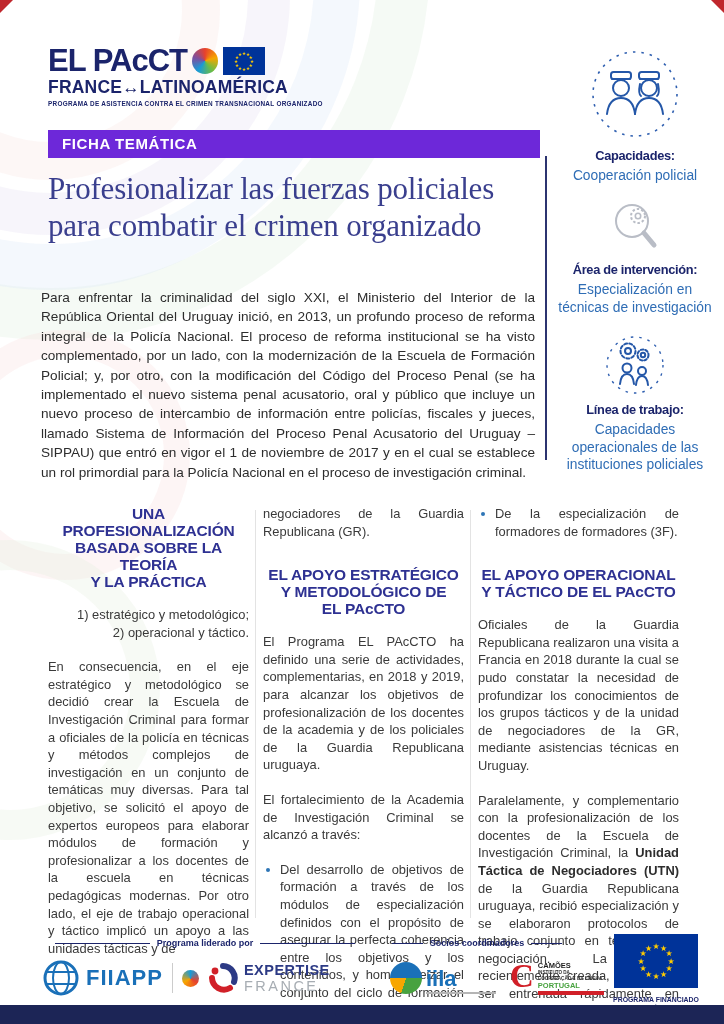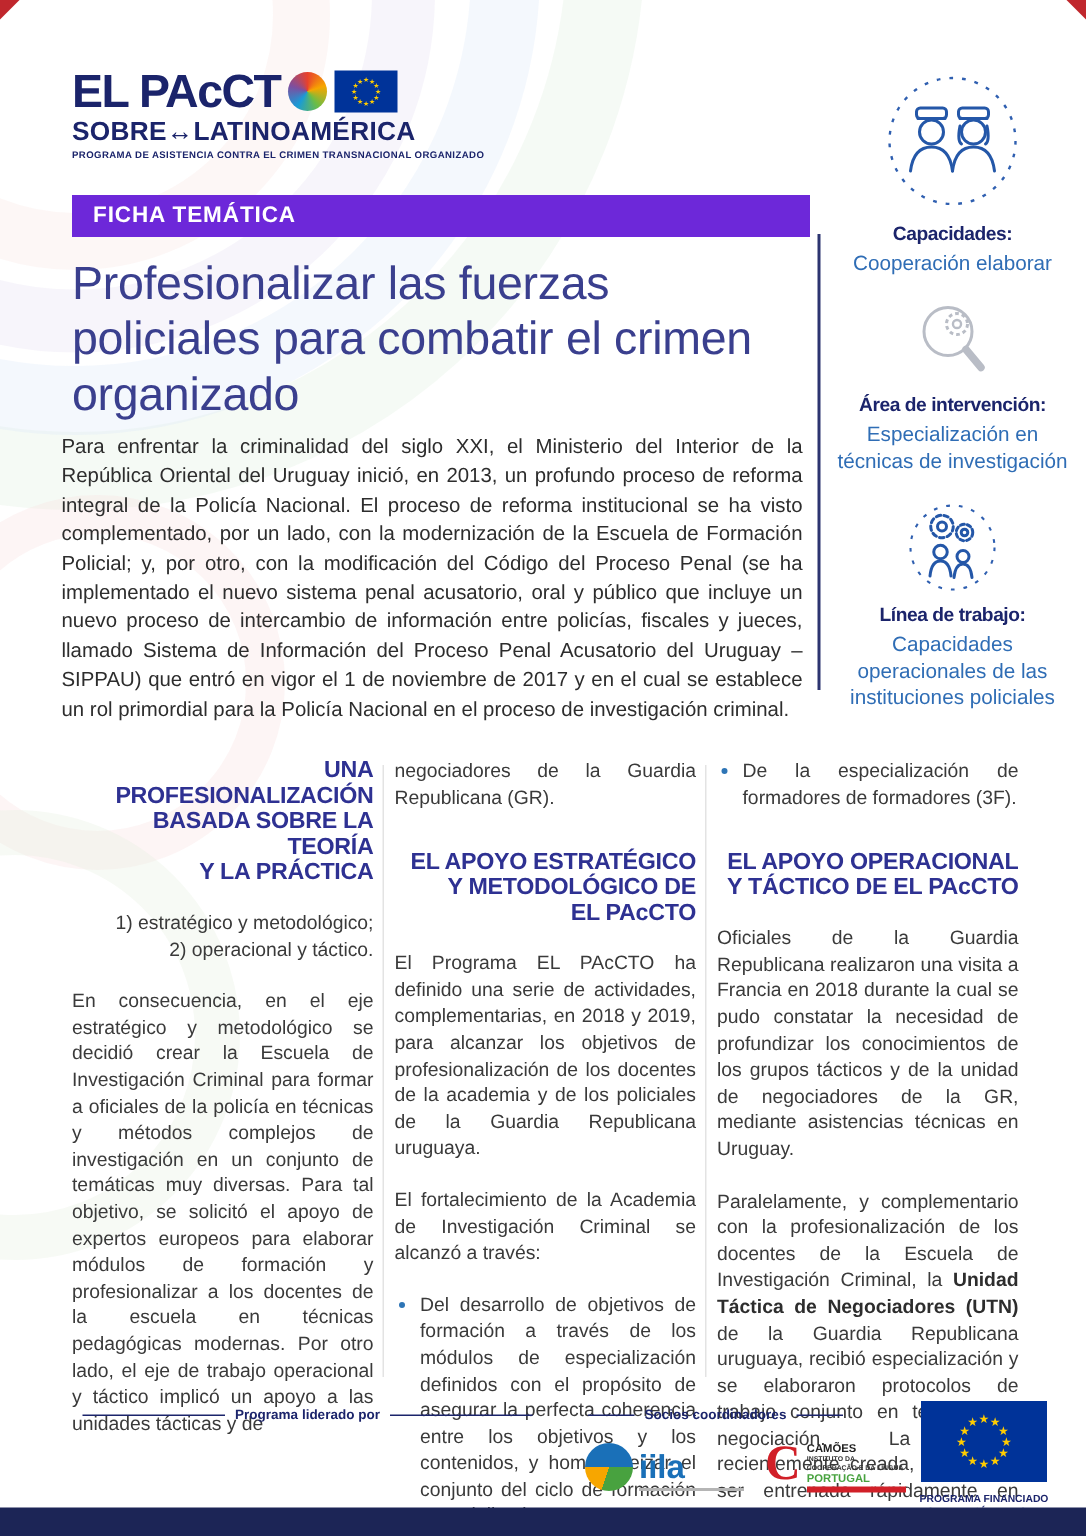--- a/index.html
+++ b/index.html
@@ -31,42 +31,42 @@
     background:conic-gradient(#e8412c,#f7a600,#6cbd45,#199bd7,#7c4fa0,#e8412c); }
   .euflag-sm { width:42px; height:28px; background:#003399; display:block; }
   .logo-sub { font-size:17.5px; font-weight:800; color:#1b246b; letter-spacing:.2px; margin-top:1px; }
   .logo-tag { font-size:6.4px; font-weight:700; color:#1b246b; letter-spacing:.28px; margin-top:2px; }
 
   
   .banner { position:absolute; left:48px; top:130px; width:492px; height:28px;
     background:#6d28d9; color:#fff; font-size:15px; font-weight:700;
     letter-spacing:.6px; line-height:28px; padding-left:14px; }
   .title { position:absolute; left:48px; top:170px; width:490px;
-    font-size:31px; line-height:37px; font-weight:400; color:#3a3f8e; letter-spacing:-.2px; }
+    font-size:31px; line-height:37px; font-weight:400; color:#3a3f8e; letter-spacing:-.2px;font-family:Liberation Serif, serif; }
   .intro { position:absolute; left:41px; top:288px; width:494px;
     font-size:13.6px; line-height:19.4px; text-align:justify; color:#2d2d2d; }
 
   .vrule { position:absolute; left:545px; top:156px; width:2px; height:304px; background:#2c3470; }
 
   
   .sidebar { position:absolute; left:552px; top:42px; width:166px; }
   .side-item { position:absolute; left:0; width:166px; text-align:center; }
   .si-1 { top:8px; } .si-2 { top:158px; } .si-3 { top:292px; }
   .side-icon { display:flex; justify-content:center; margin-bottom:6px; }
   .side-label { font-size:12.8px; font-weight:800; color:#1b246b; letter-spacing:-.3px; }
   .side-value { font-size:13.8px; color:#2f6db5; line-height:17.5px; margin-top:4px; }
 
   
   .colsep { position:absolute; width:1px; background:#e3e3e3; top:510px; height:408px; }
   .sep-a { left:255px; } .sep-b { left:470px; }
   .col { position:absolute; top:505px; width:201px; font-size:12.9px; line-height:17.6px;
     text-align:justify; color:#3a3a3a; }
   .col-1 { left:48px; } .col-2 { left:263px; } .col-3 { left:478px; }
   .col h3 { font-size:15.5px; line-height:17px; font-weight:800; color:#2e3192;
-    letter-spacing:-.2px; white-space:pre-line; text-align:right; margin:26px 0 16px 0; }
+    letter-spacing:-.2px; white-space:pre-line; text-align:center; margin:26px 0 16px 0; }
   .col-1 h3 { margin-top:0; }
   .col p { margin-bottom:17px; }
   .num-list { list-style:none; margin-bottom:17px; text-align:right; }
   .blt { list-style:none; }
   .blt li { position:relative; padding-left:17px; margin-bottom:2px; }
   .dot { position:absolute; left:3px; top:7px; width:4px; height:4px; border-radius:50%; background:#2e75b6; }
   .bold-inline { font-weight:700; color:#2d2d2d; }
 
   
   .rule-label { position:absolute; display:flex; align-items:center; gap:7px;
@@ -135,21 +135,21 @@
           <text x="27.93" y="19.66" text-anchor="middle" font-size="4.6" fill="#ffcc00">★</text>
           <text x="25.00" y="22.58" text-anchor="middle" font-size="4.6" fill="#ffcc00">★</text>
           <text x="21.00" y="23.66" text-anchor="middle" font-size="4.6" fill="#ffcc00">★</text>
           <text x="17.00" y="22.58" text-anchor="middle" font-size="4.6" fill="#ffcc00">★</text>
           <text x="14.07" y="19.66" text-anchor="middle" font-size="4.6" fill="#ffcc00">★</text>
           <text x="13.00" y="15.66" text-anchor="middle" font-size="4.6" fill="#ffcc00">★</text>
           <text x="14.07" y="11.66" text-anchor="middle" font-size="4.6" fill="#ffcc00">★</text>
           <text x="17.00" y="8.73" text-anchor="middle" font-size="4.6" fill="#ffcc00">★</text>
         </svg>
     </div>
-    <div class="logo-sub">SOBRE↔LATINOAMÉRICA</div>
+    <div class="logo-sub">FRANCE↔LATINOAMÉRICA</div>
     <div class="logo-tag">PROGRAMA DE ASISTENCIA CONTRA EL CRIMEN TRANSNACIONAL ORGANIZADO</div>
   </div>
 
   <div class="banner">FICHA TEMÁTICA</div>
   <h1 class="title">Profesionalizar las fuerzas policiales para combatir el crimen organizado</h1>
   <p class="intro">Para enfrentar la criminalidad del siglo XXI, el Ministerio del Interior de la República Oriental del Uruguay inició, en 2013, un profundo proceso de reforma integral de la Policía Nacional. El proceso de reforma institucional se ha visto complementado, por un lado, con la modernización de la Escuela de Formación Policial; y, por otro, con la modificación del Código del Proceso Penal (se ha implementado el nuevo sistema penal acusatorio, oral y público que incluye un nuevo proceso de intercambio de información entre policías, fiscales y jueces, llamado Sistema de Información del Proceso Penal Acusatorio del Uruguay – SIPPAU) que entró en vigor el 1 de noviembre de 2017 y en el cual se establece un rol primordial para la Policía Nacional en el proceso de investigación criminal.</p>
   <div class="vrule"></div>
 
   <div class="sidebar">
 
@@ -164,21 +164,21 @@
             <path d="M20 64 q2 -16 14 -16 q12 0 14 16"></path>
             <rect x="52" y="22" width="20" height="7" rx="2.5"></rect>
             <path d="M53 29 h18"></path>
             <circle cx="62" cy="38" r="8"></circle>
             <path d="M53 34 q-2 10 1 12 M71 34 q2 10 -1 12"></path>
             <path d="M48 64 q2 -16 14 -16 q12 0 14 16"></path>
           </g>
         </svg>
       </div>
       <div class="side-label">Capacidades:</div>
-      <div class="side-value">Cooperación elaborar</div>
+      <div class="side-value">Cooperación policial</div>
     </div>
 
     <div class="side-item si-2">
       <div class="side-icon">
         <svg width="78" height="56" viewBox="0 0 78 56" fill="none">
           <circle cx="36" cy="21" r="16" stroke="#b9bdc6" stroke-width="2" fill="none"></circle>
           <path d="M48 33 L58 45" stroke="#b9bdc6" stroke-width="5" stroke-linecap="round"></path>
           <circle cx="42" cy="16" r="7" stroke="#b9bdc6" stroke-width="2" stroke-dasharray="2.5 2" fill="none"></circle>
           <circle cx="42" cy="16" r="2.7" stroke="#b9bdc6" stroke-width="1.6" fill="none"></circle>
         </svg>
@@ -249,20 +249,43 @@
     <span class="ln"></span>
     <span>Programa liderado por</span>
     <span class="ln"></span>
   </div>
   <div class="rule-label rl-2">
     <span class="ln"></span>
     <span>Socios coordinadores</span>
     <span class="ln"></span>
   </div>
 
+  <div class="logos-a">
+    <div class="fiiapp">
+      <svg width="38" height="38" viewBox="0 0 38 38">
+        <circle cx="19" cy="19" r="16" fill="none" stroke="#1a70b8" stroke-width="3"></circle>
+        <ellipse cx="19" cy="19" rx="8" ry="16" fill="none" stroke="#1a70b8" stroke-width="2"></ellipse>
+        <path d="M4 13 h30 M4 25 h30" stroke="#1a70b8" stroke-width="2" fill="none"></path>
+      </svg>
+      <span class="fiiapp-text">FIIAPP</span>
+    </div>
+    <div style="width:1px;height:30px;background:#ccc;"></div>
+    <span class="mini-head"></span>
+    <div class="exp">
+      <svg width="30" height="30" viewBox="0 0 30 30">
+        <path d="M15 3 a12 12 0 0 1 11 16" fill="none" stroke="#2c3a85" stroke-width="6" stroke-linecap="round"></path>
+        <path d="M22 25 a12 12 0 0 1 -18 -10" fill="none" stroke="#d12028" stroke-width="6" stroke-linecap="round"></path>
+        <circle cx="7" cy="8" r="3.4" fill="#d12028"></circle>
+      </svg>
+      <div class="exp-txt">
+        <div>EXPERTISE</div>
+        <div>FRANCE</div>
+      </div>
+    </div>
+  </div>
 
   <div class="logos-b">
     <div class="iila">
       <span class="iila-globe"></span>
       <div>
         <span class="iila-text">iila</span>
         <div class="iila-sub"></div>
       </div>
     </div>
     <div class="camoes">

